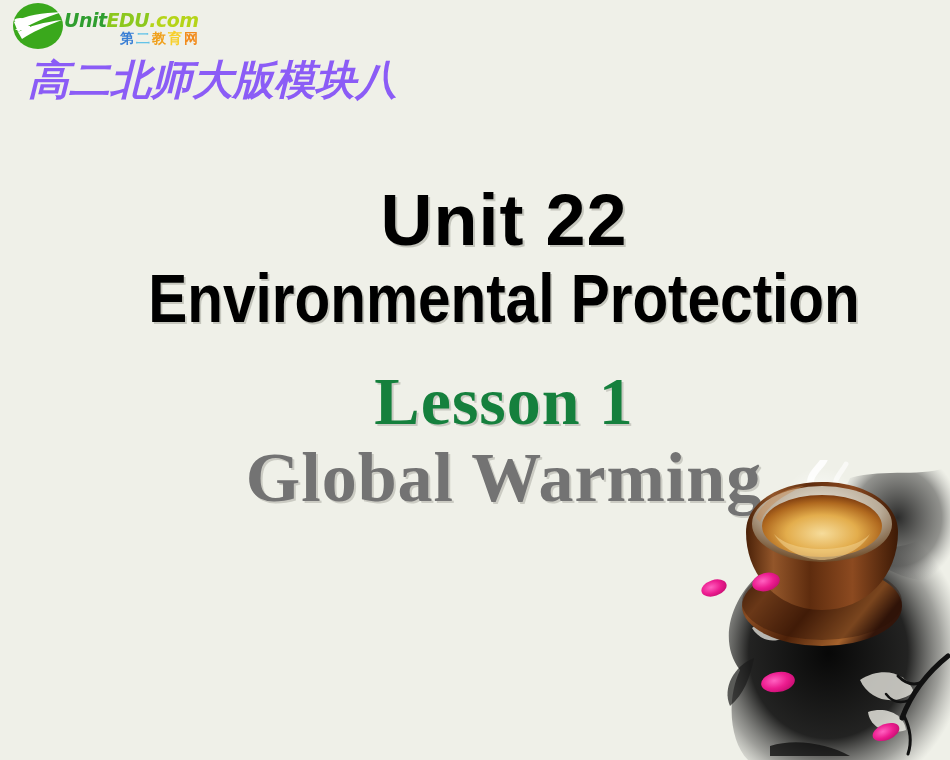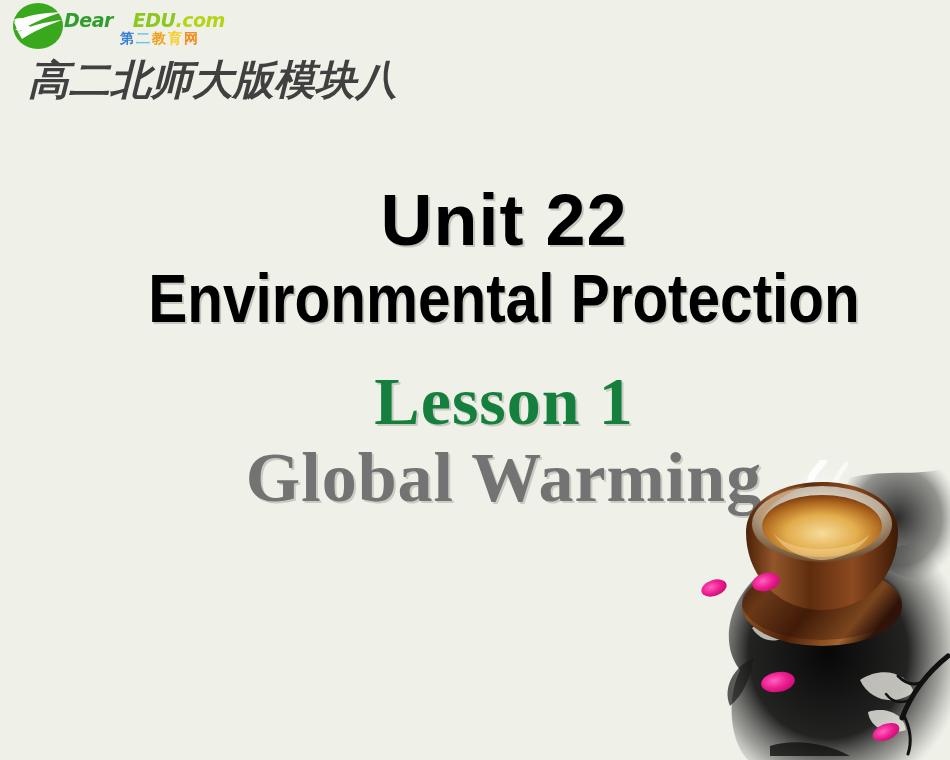--- a/index.html
+++ b/index.html
@@ -44,21 +44,21 @@
     height: 22px;
     font-family: "DejaVu Sans", sans-serif;
     font-weight: bold;
     font-style: italic;
     font-size: 19px;
     line-height: 22px;
     letter-spacing: -0.5px;
     white-space: nowrap;
   }
   .wm1 { color: #2f9e2f; }
-  .wm3 { color: #8cc81e; margin-left: 20px; }
+  .wm3 { color: #8cc81e; }
   .wm4 { color: #b5d418; margin-top: 30px; }
   #logo-subtitle {
     position: absolute;
     left: 80px;
     top: 30px;
     height: 17px;
     font-family: "DejaVu Sans", sans-serif;
     font-weight: bold;
     font-size: 14px;
     line-height: 17px;
@@ -75,21 +75,21 @@
   
   #course-line {
     position: absolute;
     left: 28px;
     top: 54px;
     font-family: Liberation Sans, sans-serif;
     font-weight: bold;
     font-style: italic;
     font-size: 41px;
     line-height: 52px;
-    color: #404040;
+    color: #8b5cf6;
     white-space: nowrap;
     letter-spacing: 0px;
   }
 
   
   #title-stack {
     position: absolute;
     left: 0;
     top: 180px;
     width: 950px;
@@ -157,21 +157,21 @@
 
     <div id="logo-mark">
       <svg width="52" height="48" viewBox="0 0 52 48" aria-hidden="true">
         <ellipse cx="26" cy="24" rx="25" ry="23" fill="#3aa81c"></ellipse>
         <path d="M2 20 C14 13, 30 11, 50 10 C32 16, 18 22, 6 30 Z" fill="#ffffff"></path>
         <path d="M6 30 C18 24, 32 20, 50 18 C34 24, 20 30, 10 37 Z" fill="#ffffff"></path>
         <path d="M2 18 C4 16, 9 15, 13 17 C17 19, 15 23, 11 24 L18 24 L18 28 L3 28 C6 26, 11 24, 12 21 C12 19, 8 19, 5 21 Z" fill="#ffffff"></path>
       </svg>
     </div>
 
-    <div id="logo-wordmark"><span class="wm1">Dear</span><span class="wm3">EDU</span><span class="wm4">.com</span></div>
+    <div id="logo-wordmark"><span class="wm1">Unit</span><span class="wm3">EDU</span><span class="wm4">.com</span></div>
 
     <div id="logo-subtitle"><span class="sb1">第</span><span class="sb2">二</span><span class="sb3">教</span><span class="sb4">育</span><span class="sb5">网</span></div>
 
   </div>
 
   <div id="course-line">高二北师大版模块八</div>
 
   <div id="title-stack">
     <div id="unit-title">Unit 22</div>
     <div id="topic-title">Environmental Protection</div>

